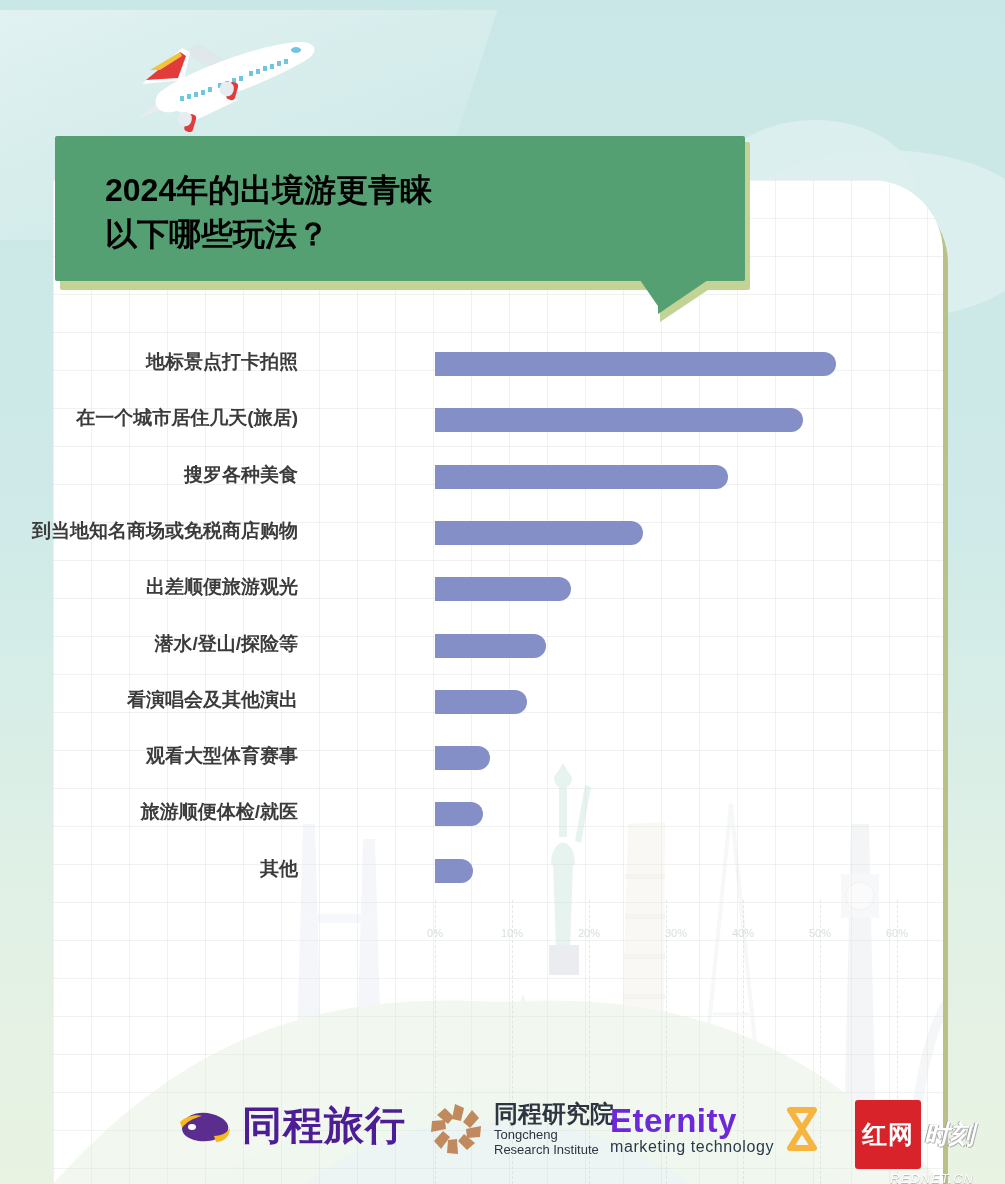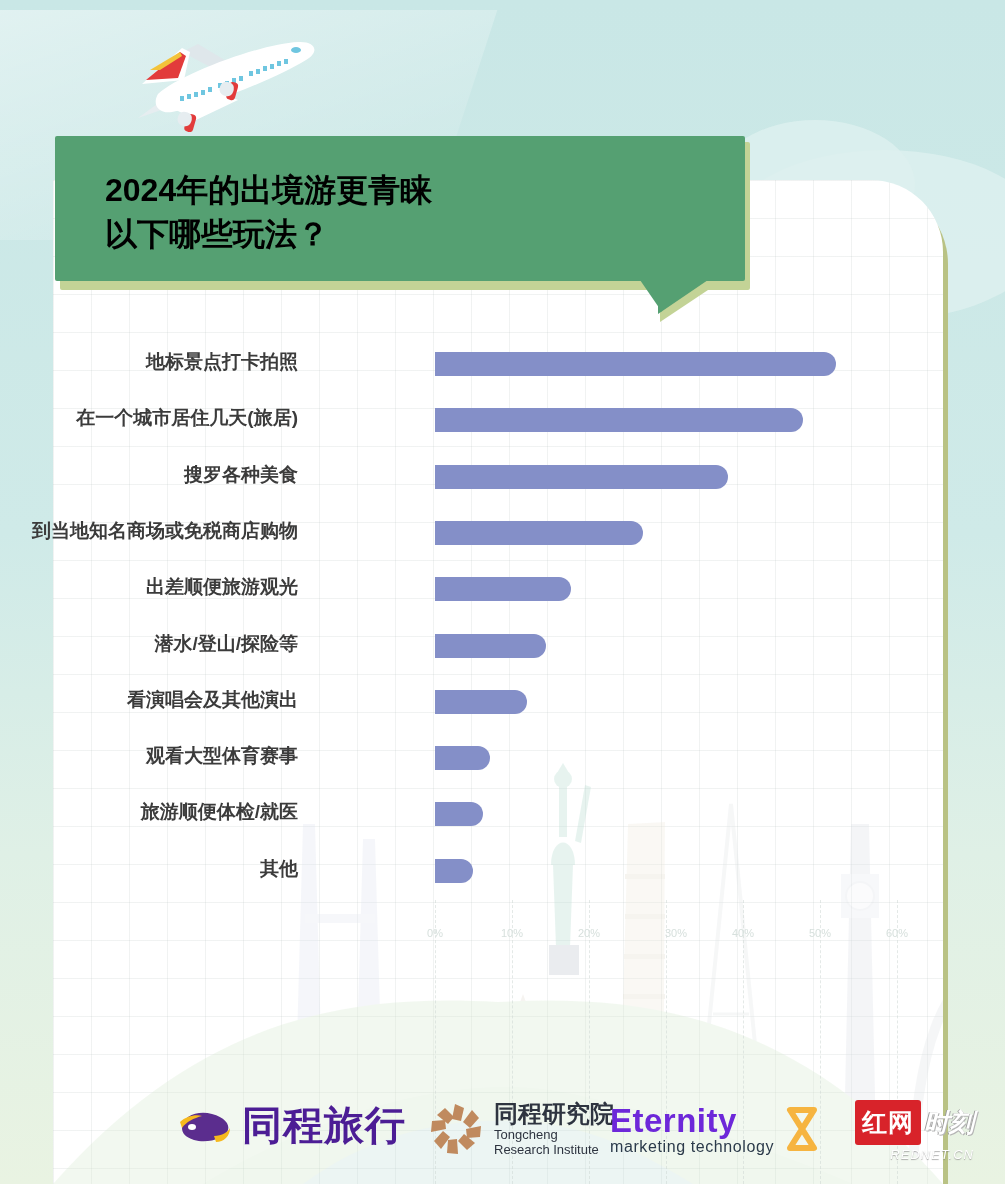--- a/index.html
+++ b/index.html
@@ -79,21 +79,21 @@
   .logo{position:absolute;display:flex;align-items:center;}
   .l-tc{left:178px;top:4px;}
   .l-tc .tc-txt{font-size:40px;font-weight:bold;color:#4c1d95;letter-spacing:1px;margin-left:8px;}
   .l-tri{left:425px;top:6px;}
   .l-tri .tri-cn{font-size:24px;font-weight:bold;color:#2e3440;line-height:26px;}
   .l-tri .tri-en{font-size:13px;color:#2e3440;line-height:15px;}
   .l-et{left:610px;top:8px;}
   .l-et .et-main{font-size:33px;font-weight:bold;color:#6d28d9;letter-spacing:.5px;}
   .l-et .et-sub{font-size:16px;font-weight:normal;color:#2b3a4a;letter-spacing:.6px;margin-top:-2px;}
   .l-rn{left:855px;top:6px;}
-  .rn-box{background:#d8232a;padding:6px 7px;border-radius:3px;}
+  .rn-box{background:#d8232a;padding:18px 7px;border-radius:3px;}
   .rn-box span{color:#fff;font-size:25px;font-weight:bold;letter-spacing:1px;}
   .rn-wh{color:#fff;font-size:25px;font-weight:bold;margin-left:3px;
          text-shadow:1px 1px 0 #b5b5b5,-1px 0 0 #9c9c9c;font-style:italic;}
   .rn-sub{font-size:13px;color:#ffffff;font-style:italic;letter-spacing:1px;
           text-align:right;margin-top:2px;text-shadow:0 1px 1px rgba(120,120,120,.6);}
 </style>
 </head>
 <body>
 
 <div class="sky"></div>

